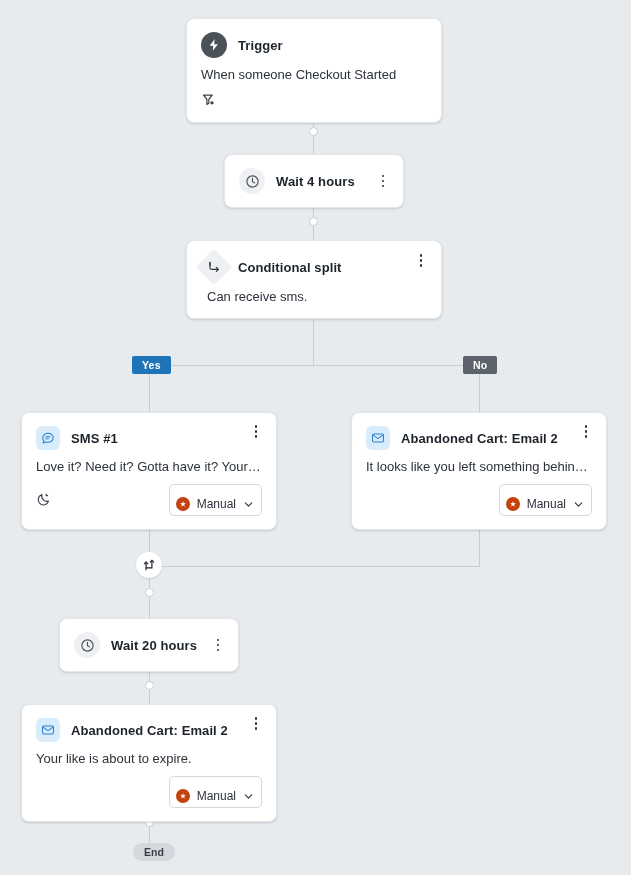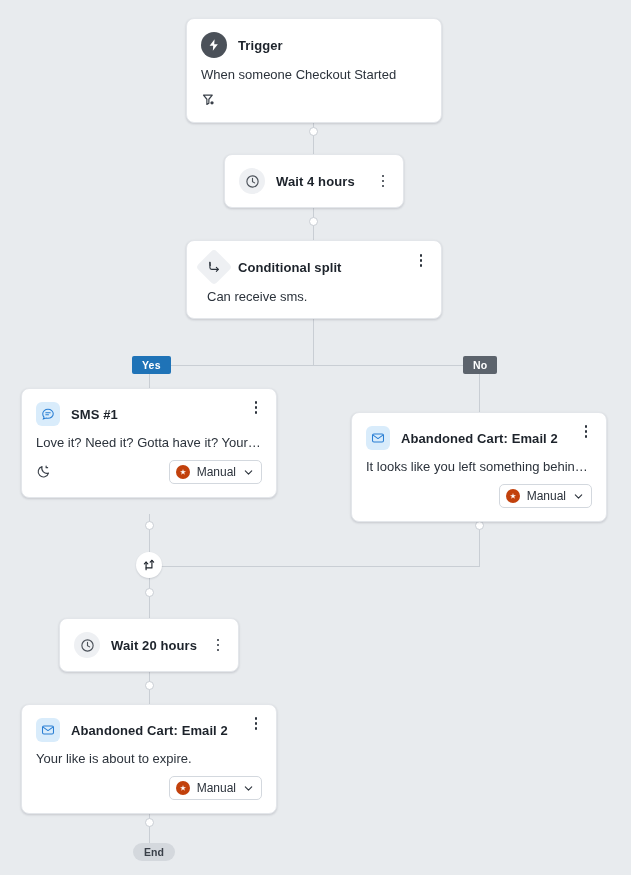--- a/index.html
+++ b/index.html
@@ -56,21 +56,21 @@
   .ico-trigger { width: 26px; height: 26px; border-radius: 50%; background: #4b5159; }
   .ico-clock   { width: 26px; height: 26px; border-radius: 50%; background: #eef0f3; }
   .ico-split   { width: 26px; height: 26px; border-radius: 4px; background: #eef0f3; transform: rotate(45deg); }
   .ico-split > svg { transform: rotate(-45deg); }
   .ico-blue    { width: 24px; height: 24px; border-radius: 6px; background: #d9ecfb; }
 
   
   .manual {
     display: inline-flex; align-items: center; gap: 7px;
     border: 1px solid #d3d8de; border-radius: 5px; background: #fff;
-    padding: 4px 7px 4px 6px; cursor: pointer;
+    padding: 12px 7px 4px 6px; cursor: pointer;
   }
   .manual-dot {
     width: 14px; height: 14px; border-radius: 50%; background: #c2410c;
     display: flex; align-items: center; justify-content: center; flex: 0 0 auto;
   }
   .manual-label { font-size: 12px; color: #2b323b; }
   .chev { width: 11px; height: 11px; flex: 0 0 auto; }
 
   
   .pill {
@@ -181,21 +181,21 @@
           <i></i>
           <i></i>
         </span>
     </div>
     <div class="card-body" style="padding-bottom:14px;padding-left:20px;">Can receive sms.</div>
   </div>
 
   <div class="pill pill-yes" style="left:132px; top:356px;">Yes</div>
   <div class="pill pill-no" style="left:463px; top:356px;">No</div>
 
-  <div class="card" style="left:21px; top:388px; width:256px;">
+  <div class="card" style="left:21px; top:412px; width:256px;">
     <div class="card-head">
       <span class="ico ico-blue">
         <svg width="14" height="14" viewBox="0 0 24 24" fill="none" stroke="#2a7fd4" stroke-width="1.8" stroke-linecap="round">
           <path d="M21 11.6c0 4.3-4 7.8-9 7.8a10 10 0 0 1-3-.45L4 20.5l1.2-3.2A7.4 7.4 0 0 1 3 11.6C3 7.3 7 3.8 12 3.8s9 3.5 9 7.8z"></path>
           <path d="M8.2 9.8h7.6"></path>
             <path d="M8.2 13.2h4.6"></path>
         </svg>
       </span>
       <span class="card-title">SMS #1</span>
       <span class="kebab">

